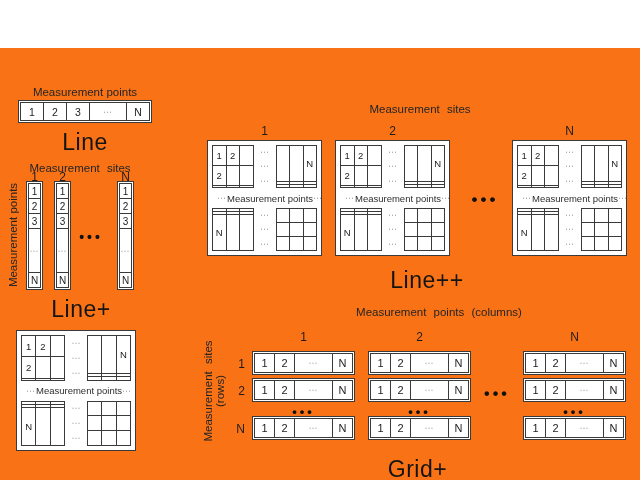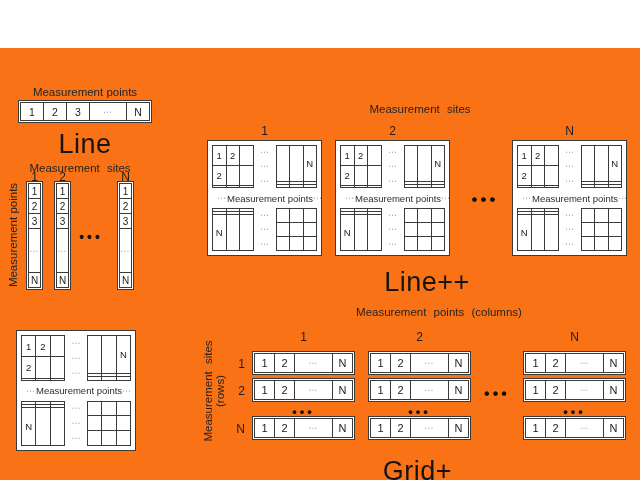--- a/index.html
+++ b/index.html
@@ -9,21 +9,21 @@
   }
   html,body{margin:0;padding:0;background:#fff;}
   #canvas{
     position:relative;width:640px;height:480px;background:#f97316;overflow:hidden;
     font-family:"Liberation Sans", sans-serif;color:var(--txt);margin-top:48px;
   }
   .abs{position:absolute;}
   .lbl{font-size:11.5px;color:#242424;text-align:center;white-space:nowrap;}
   .ws{word-spacing:4px;}
   .hdr{font-size:12px;color:#1c1c1c;text-align:center;}
-  .title{font-size:27px;color:#141414;text-align:center;letter-spacing:.5px;white-space:nowrap;}
+  .title{font-size:23px;color:#141414;text-align:center;letter-spacing:.5px;white-space:nowrap;}
 
   
   .hstrip{display:flex;align-items:stretch;border:1px solid var(--line);padding:1px;box-sizing:border-box;background:#fff;}
   .hstrip .cell{border:1px solid var(--line);margin-left:-1px;box-sizing:border-box;width:24px;
     display:flex;align-items:center;justify-content:center;font-size:10.5px;color:#1c1c1c;}
   .hstrip .cell:first-child{margin-left:0;}
   .hstrip .cell.flex{flex:1;width:auto;}
   .gp .cell{width:21px;font-size:11px;}
 
   
@@ -94,20 +94,21 @@
       </div>
     <div class="abs vstrip" style="left:117px;top:21px;">
         <div class="vcell">1</div>
         <div class="vcell">2</div>
         <div class="vcell">3</div>
         <div class="vcell dots flex">⋯</div>
         <div class="vcell">N</div>
       </div>
     <div class="abs bigdots" style="left:74px;top:70px;width:34px;font-size:14px;">•••</div>
     <div class="vrot lbl" style="left:-42px;top:69px;width:110px;">Measurement points</div>
+    <div class="abs title" style="left:16px;top:136px;width:130px;">Line+</div>
   </div>
 
   <div class="abs" style="left:16px;top:282px;width:120px;">
     <div class="egrid eg-lg">
         <table class="blk">
           <tbody>
             <tr>
               <td>1</td>
               <td>2</td>
               <td></td>

